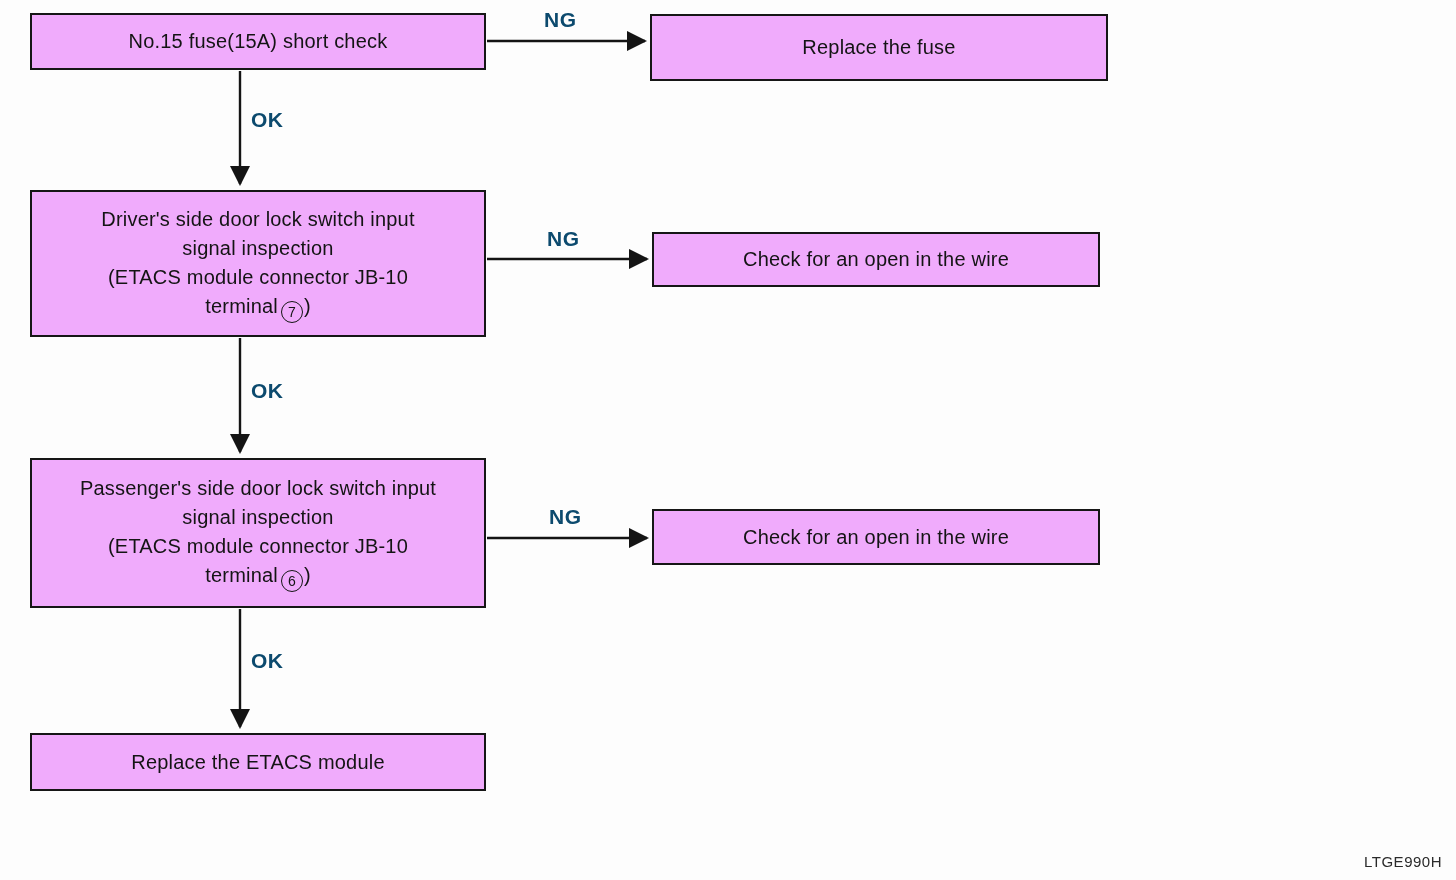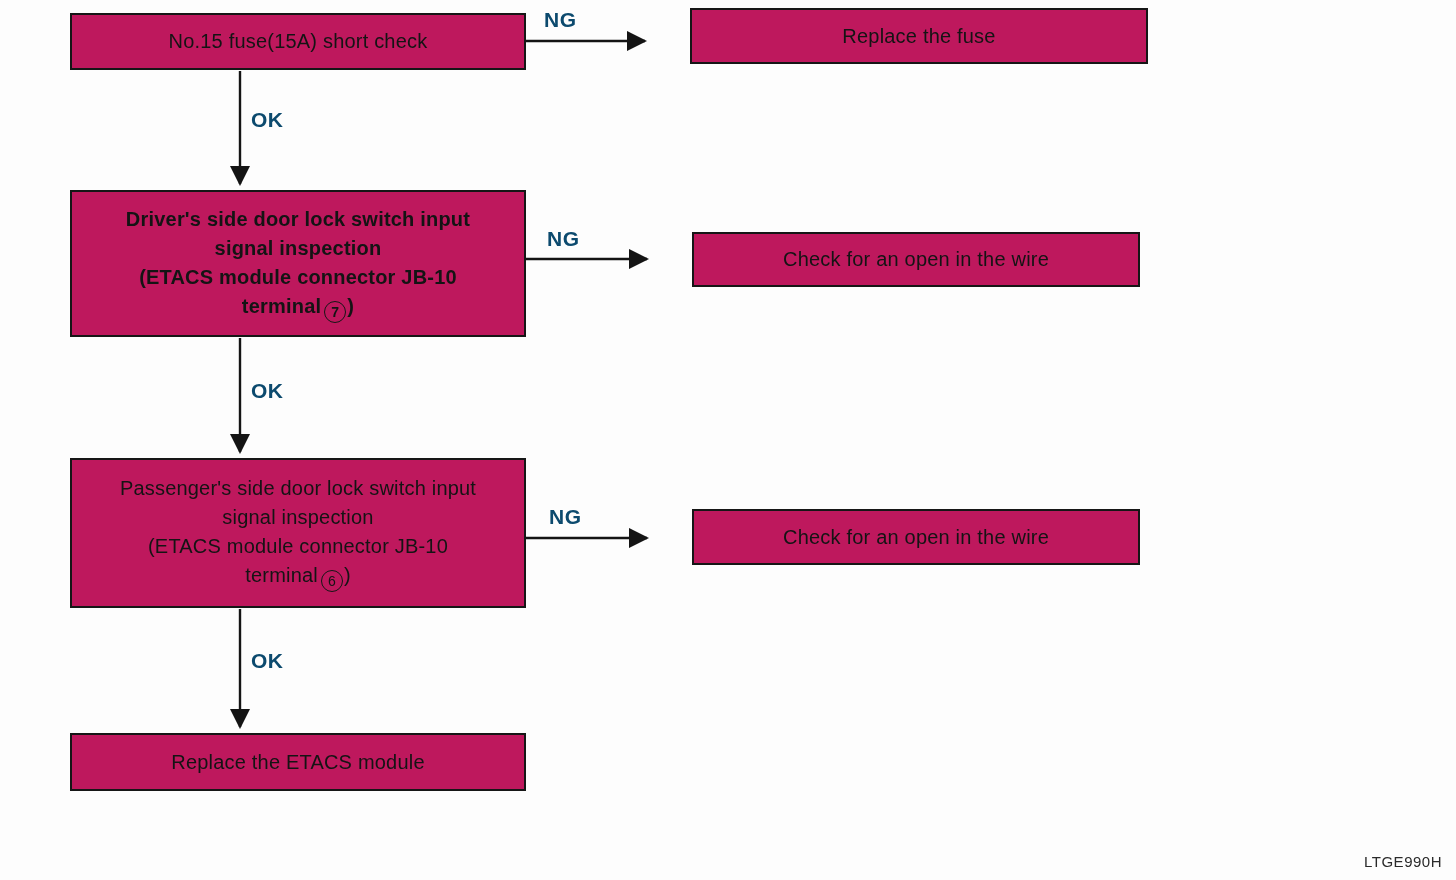--- a/index.html
+++ b/index.html
@@ -13,30 +13,29 @@
     height: 880px;
     background: #fdfdfd;
     font-family: "Liberation Sans", "DejaVu Sans", sans-serif;
     color: #141414;
     overflow: hidden;
   }
   .flow-box {
     position: absolute;
     box-sizing: border-box;
     border: 2.5px solid #161616;
-    background: #be185d;
+    background: #f0abfc;
     display: flex;
     flex-direction: column;
     align-items: center;
     justify-content: center;
     text-align: center;
     font-size: 20px;
     line-height: 29px;
     letter-spacing: 0.2px;
-    margin-left: 40px;
   }
   .box-line { white-space: nowrap; }
   .circled-digit {
     display: inline-flex;
     align-items: center;
     justify-content: center;
     box-sizing: border-box;
     width: 22px;
     height: 22px;
     border: 1.8px solid #161616;
@@ -64,22 +63,22 @@
     position: absolute;
     right: 14px;
     top: 853px;
     font-size: 15px;
     letter-spacing: 0.5px;
     color: #2a2a2a;
     margin-left: 24px;
   }
   
   #box-fuse-check      { left: 30px;  top: 13px;  width: 456px; height: 57px; }
-  #box-replace-fuse    { left: 650px; top: 8px;  width: 458px; height: 56px; }
-  #box-driver          { left: 30px;  top: 190px; width: 456px; height: 147px; font-weight: bold; }
+  #box-replace-fuse    { left: 650px; top: 14px;  width: 458px; height: 67px; }
+  #box-driver          { left: 30px;  top: 190px; width: 456px; height: 147px; }
   #box-wire-1          { left: 652px; top: 232px; width: 448px; height: 55px; }
   #box-passenger       { left: 30px;  top: 458px; width: 456px; height: 150px; }
   #box-wire-2          { left: 652px; top: 509px; width: 448px; height: 56px; }
   #box-etacs           { left: 30px;  top: 733px; width: 456px; height: 58px; }
   
   #ng-label-1 { left: 544px; top: 8px; }
   #ok-label-1 { left: 251px; top: 108px; }
   #ng-label-2 { left: 547px; top: 227px; }
   #ok-label-2 { left: 251px; top: 379px; }
   #ng-label-3 { left: 549px; top: 505px; }

